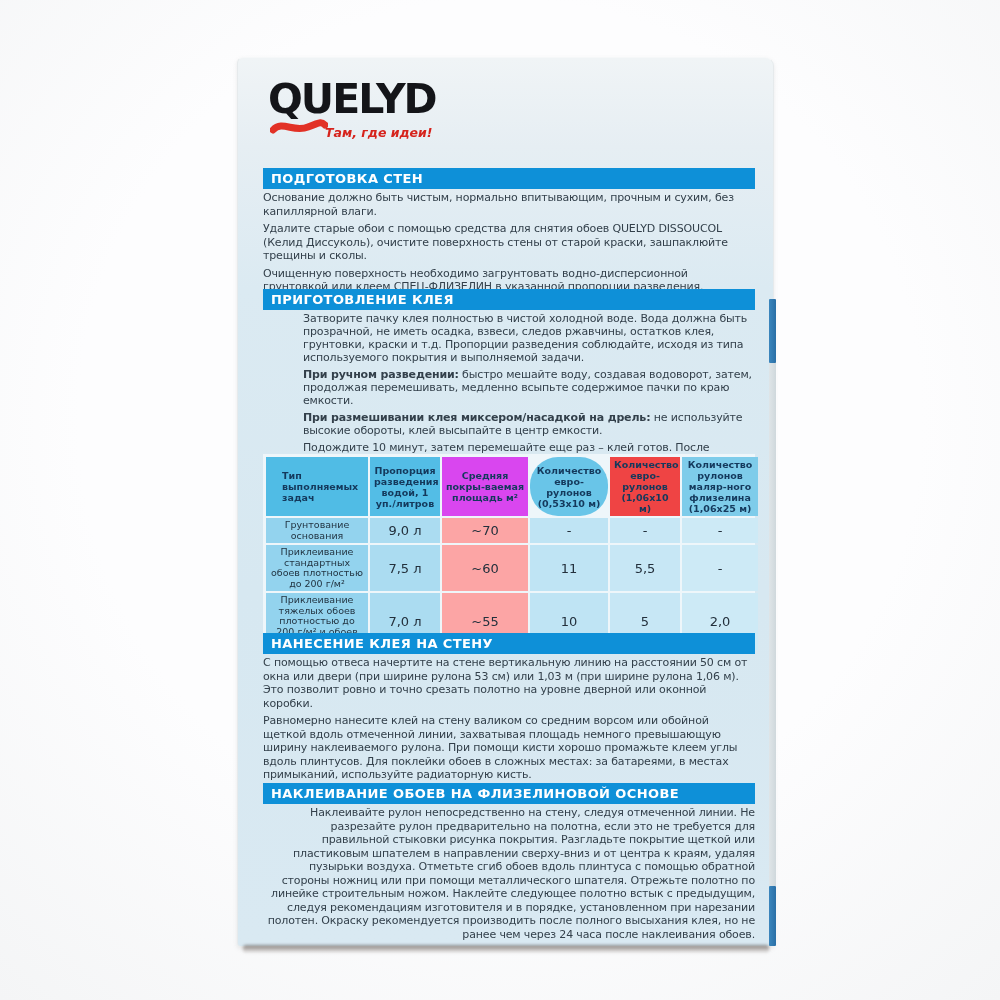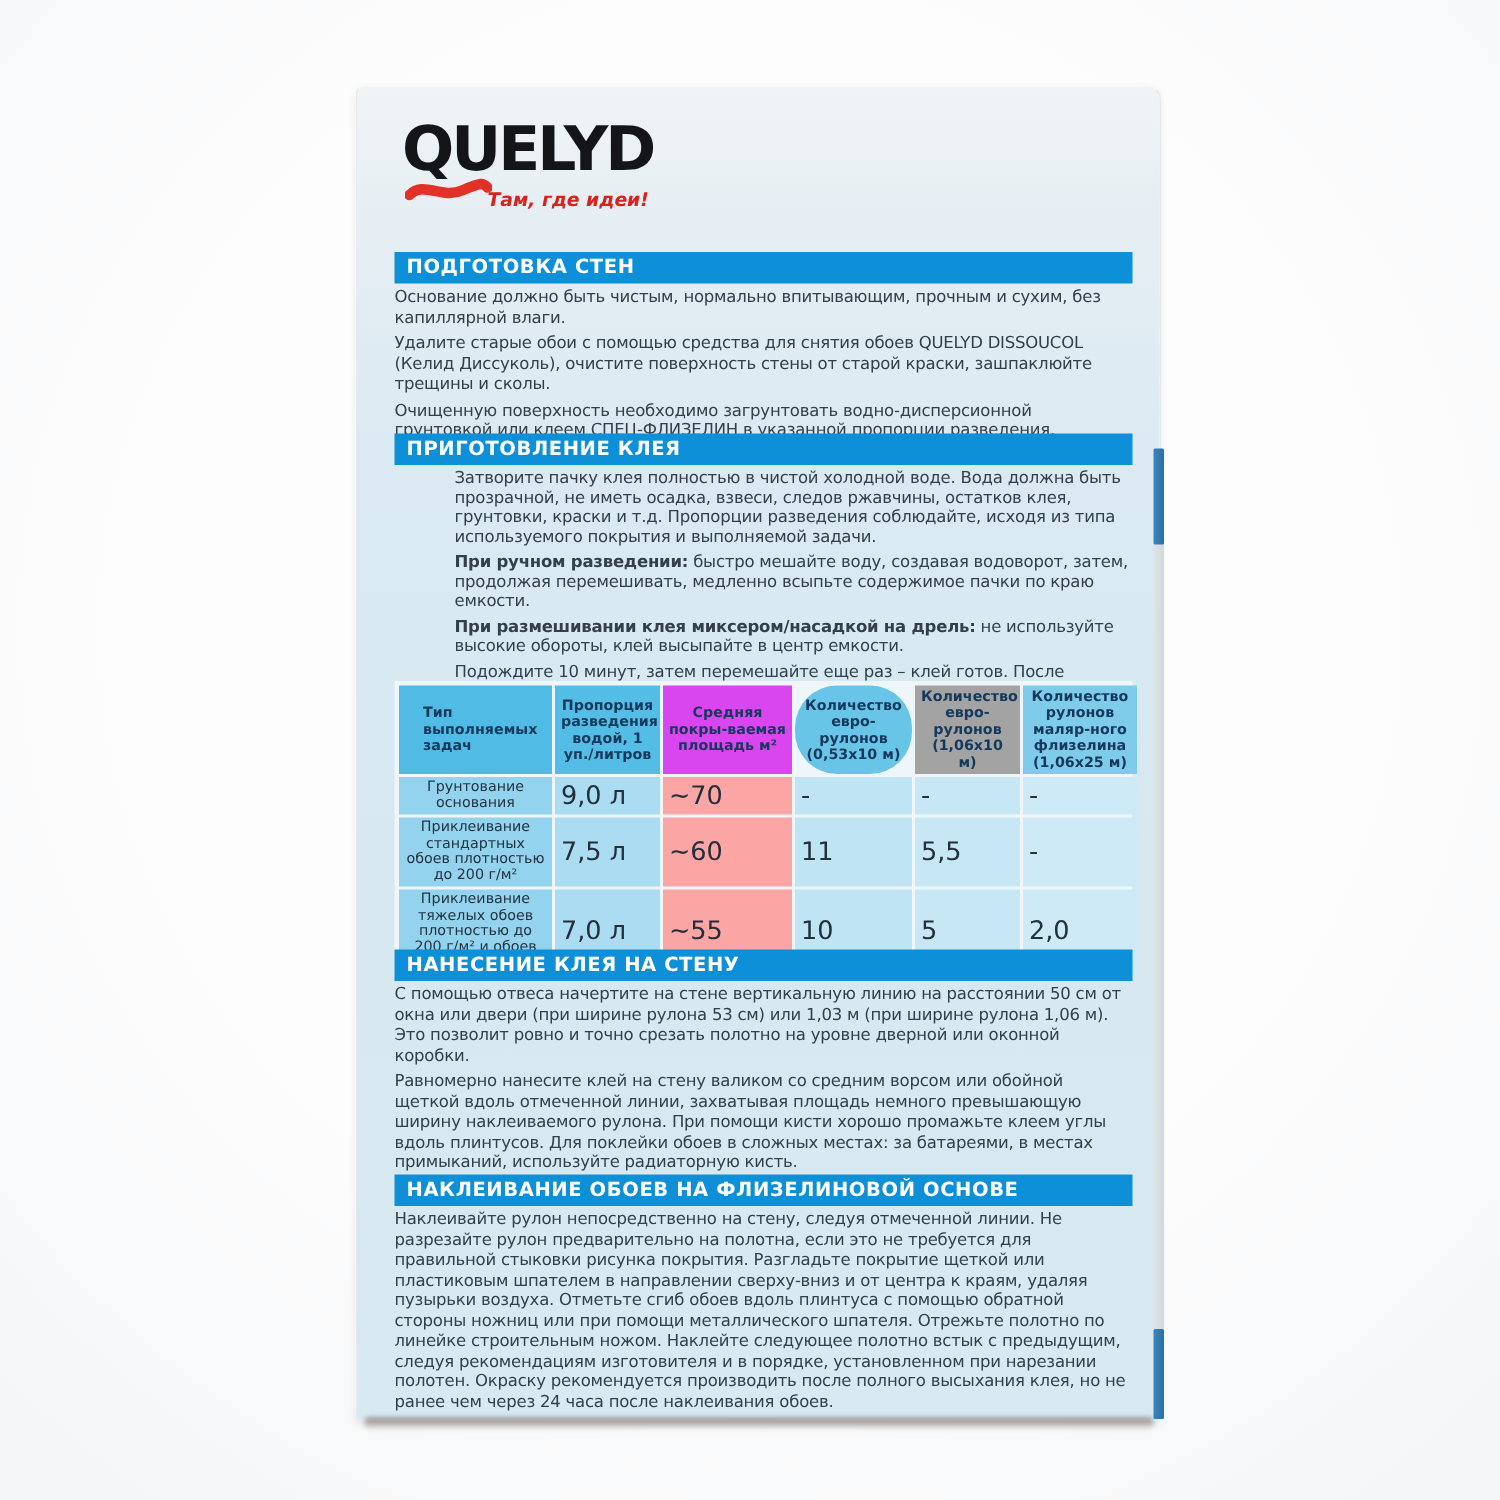--- a/index.html
+++ b/index.html
@@ -37,21 +37,21 @@
     letter-spacing:-2px;
   }
   .swoosh{position:absolute;left:2px;top:40px;}
   .tagline{
     position:absolute;left:57px;top:47px;
     color:var(--logo-red,#d6231c);font-style:italic;font-weight:bold;font-size:12.5px;
   }
 
   
   .sec{position:absolute;left:25px;width:492px;}
-  .sec1{top:88px;margin-top:22px;} .sec2{top:231px;} .sec3{top:575px;} .sec4{top:725px;}
+  .sec1{top:88px;margin-top:22px;} .sec2{top:231px;} .sec3{top:575px;} .sec4{top:725px;text-align:right;}
   .bar{
     height:21px;display:flex;align-items:center;
     background:var(--section-bar,#0e90d8);color:#ffffff;
     font-weight:bold;font-size:13px;letter-spacing:.4px;
     padding:0 8px;box-sizing:border-box;
   }
   .body{
     margin:2px 0 0 0;color:var(--body-text,#33404b);
     font-size:11px;line-height:13.5px;letter-spacing:-.15px;
   }
@@ -65,22 +65,22 @@
     background:#eef6fa;padding:1px;box-sizing:border-box;
   }
   table.t{border-collapse:separate;border-spacing:2px;width:100%;table-layout:fixed;}
   .t th,.t td{box-sizing:border-box;vertical-align:middle;padding:2px 4px;}
   .t th{
     color:#14395c;font-weight:bold;font-size:9.5px;line-height:11px;
     text-align:center;height:44px;
   }
   .t th.c0{text-align:left;padding-left:16px;}
   .t th.c0{background:#50bce5;} .t th.c1{background:#53bde6;} .t th.c2{background:#d946ef;}
-  .t th.c3{background:#69c5e8;border-radius:28px;} .t th.c4{background:#a3a3a3;text-align:center;} .t th.c5{background:#7eccea;}
-  .t td{font-size:17px;color:#23303c;text-align:left;}
+  .t th.c3{background:#69c5e8;border-radius:28px;} .t th.c4{background:#ef4444;text-align:center;} .t th.c5{background:#7eccea;}
+  .t td{font-size:13px;color:#23303c;text-align:center;}
   .t td.c0{
     background:#93d3ee;font-size:9.5px;line-height:10.5px;color:#223442;
     text-align:center;font-weight:normal;
   }
   .t td.c1{background:#abdcf1;} .t td.c2{background:#fca5a5;} .t td.c3{background:#bfe4f4;}
   .t td.c4{background:#c7e7f5;} .t td.c5{background:#cdeaf6;}
   .t tr.r0 td{height:22px;} .t tr.r1 td{height:34px;} .t tr.r2 td{height:50px;}
 </style>
 </head>
 <body>

